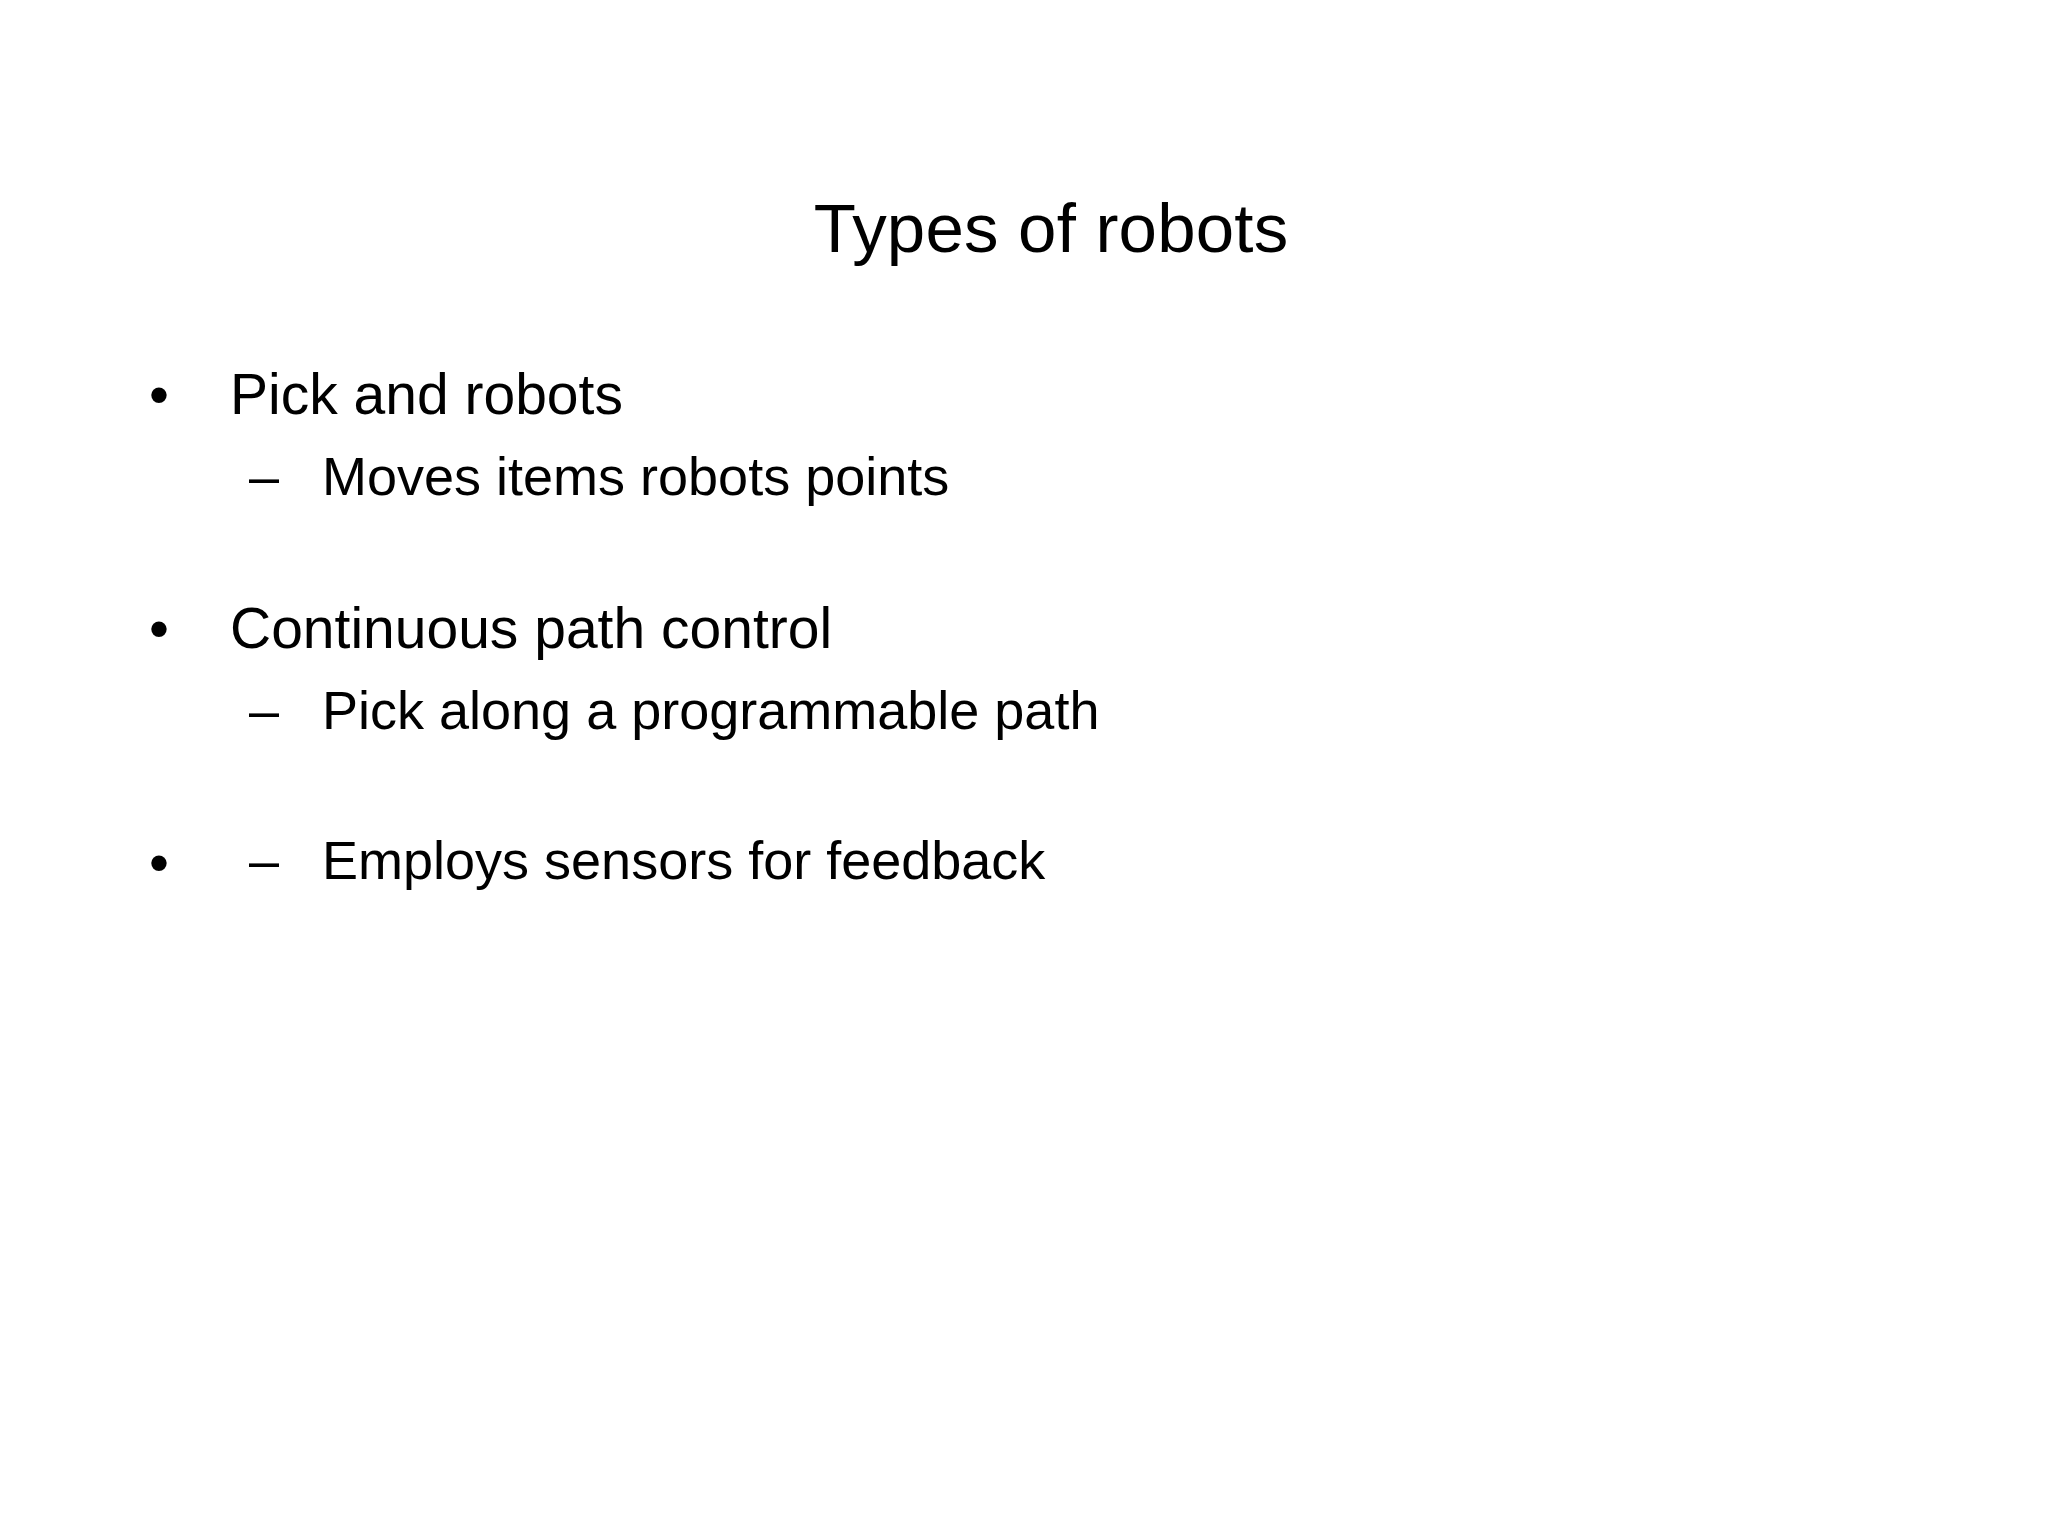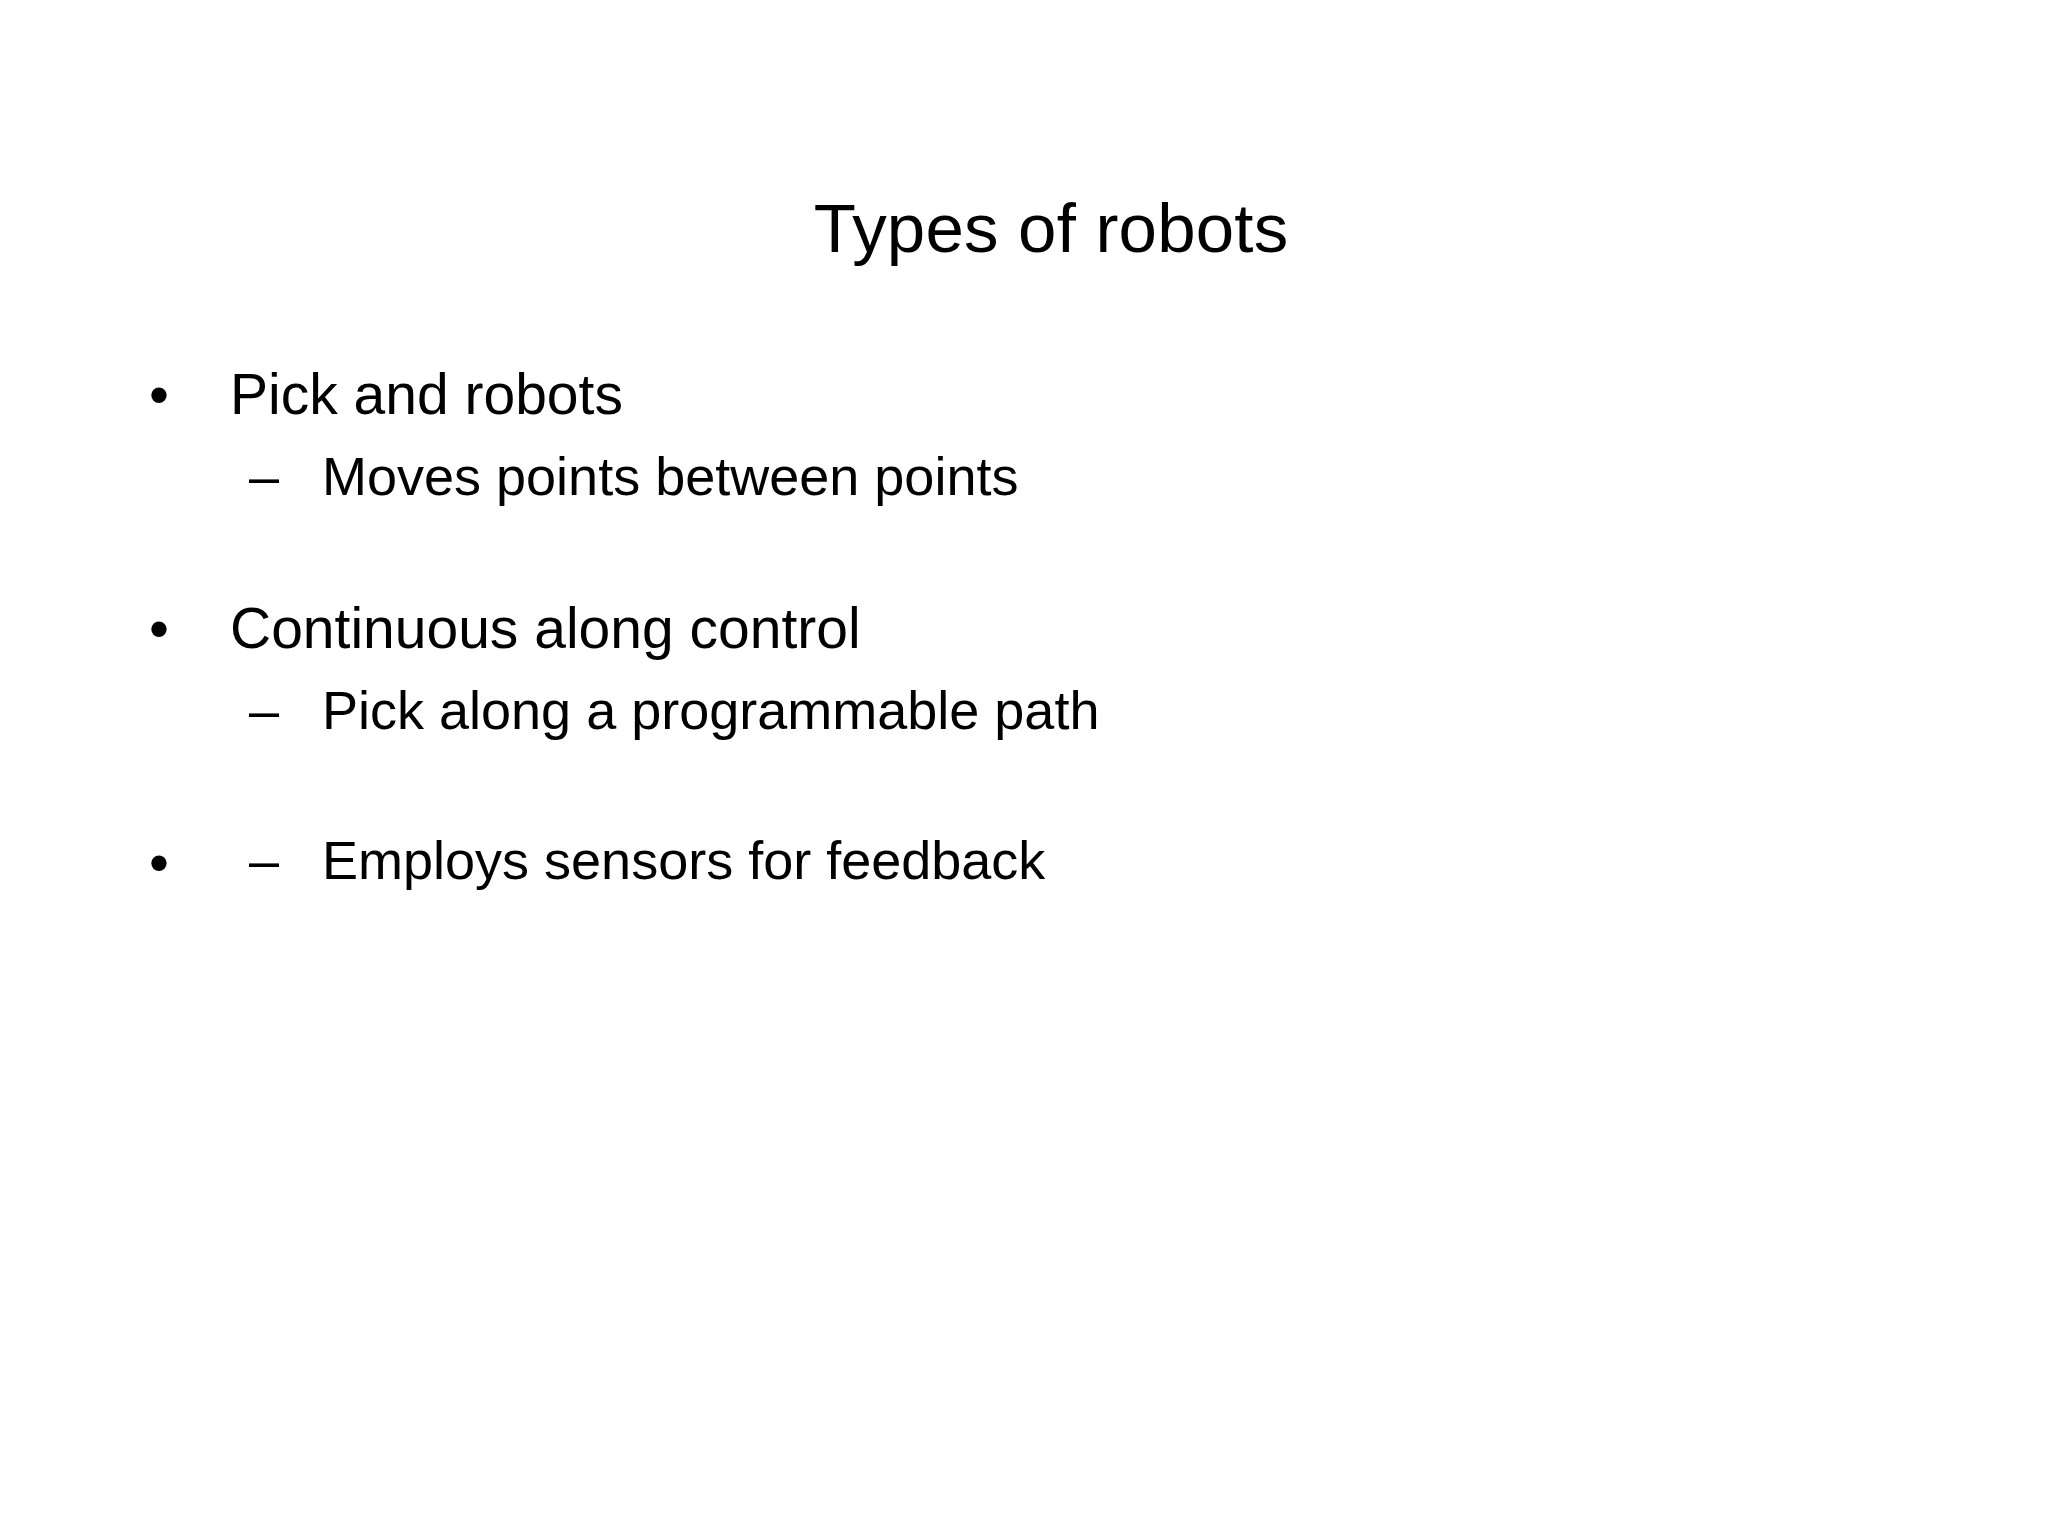--- a/index.html
+++ b/index.html
@@ -110,28 +110,28 @@
 
   <div class="body-area">
 
     <div class="group">
       <div class="lvl1">
         <span class="marker">•</span>
         <span class="text">Pick and robots</span>
       </div>
       <div class="lvl2">
         <span class="marker">–</span>
-        <span class="text">Moves points between points</span>
+        <span class="text">Moves items robots points</span>
       </div>
     </div>
 
     <div class="group">
       <div class="lvl1">
         <span class="marker">•</span>
-        <span class="text">Continuous along control</span>
+        <span class="text">Continuous path control</span>
       </div>
       <div class="lvl2">
         <span class="marker">–</span>
         <span class="text">Pick along a programmable path</span>
       </div>
     </div>
 
     <div class="group">
       <div class="lvl1">
         <span class="marker">•</span>

